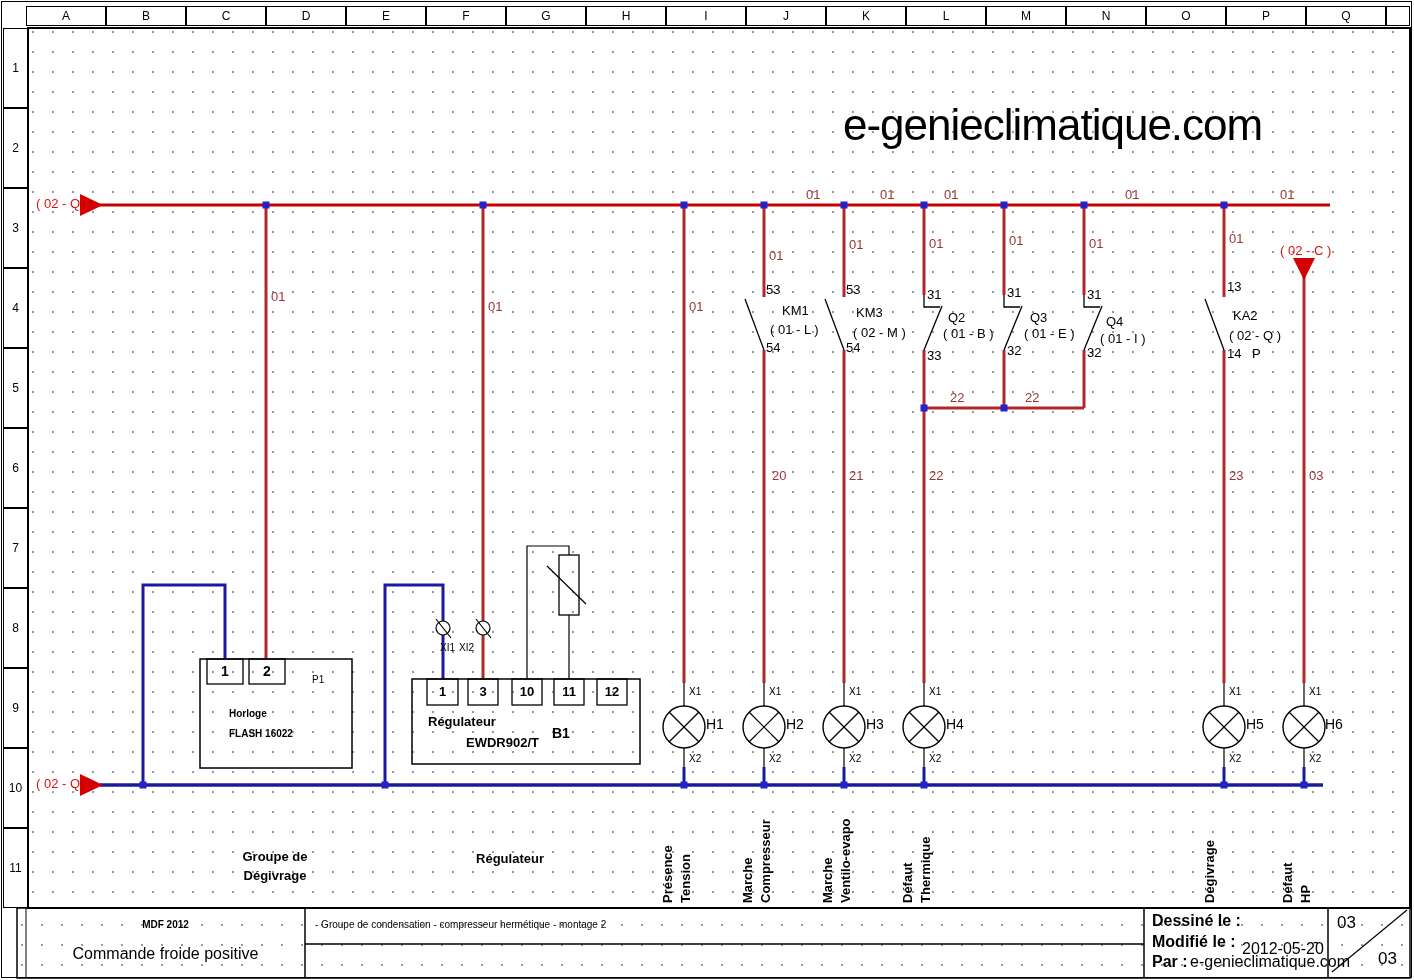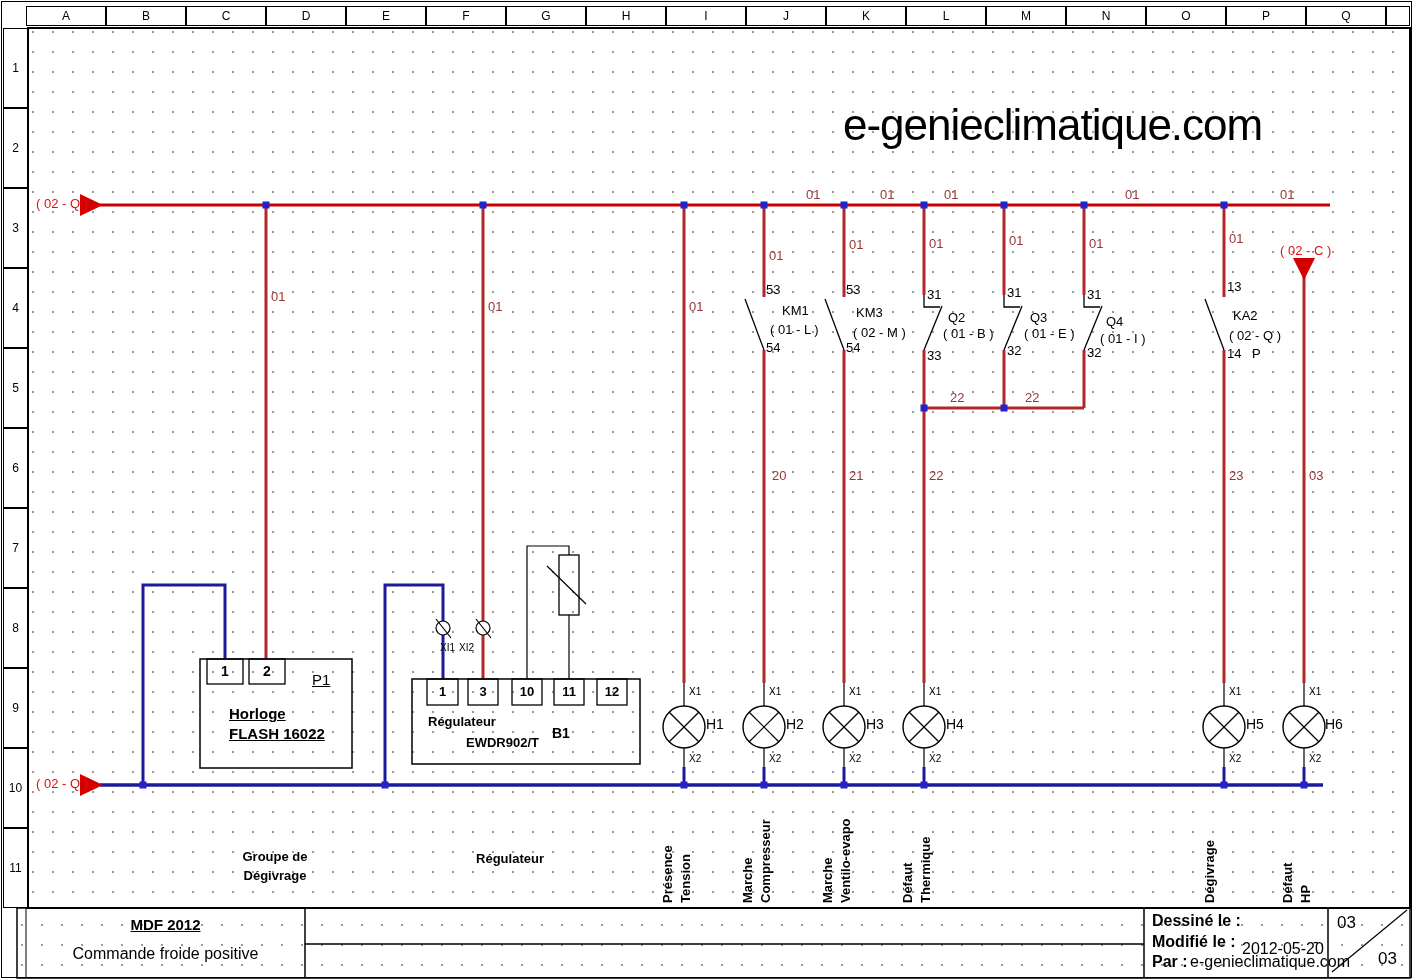--- a/index.html
+++ b/index.html
@@ -8,21 +8,21 @@
   .dots{position:absolute;
         background-image:radial-gradient(circle,#9a9a9a 1.1px,transparent 1.4px);
         background-size:20px 20px;}
   .lbl{position:absolute;font-size:13px;line-height:14px;color:#000;white-space:nowrap;}
   .maroon{color:#9a3333;}
   .redref{color:#dd1111;}
   .b{font-weight:bold;}
   .small{font-size:10px;line-height:11px;}
   .fs12{font-size:16px;line-height:13px;}
   .fs14{font-size:14px;line-height:15px;}
-  .fs15{font-size:15px;line-height:16px;text-decoration:underline;}
+  .fs15{font-size:10px;line-height:16px;}
   .fs17{font-size:17px;line-height:18px;}
   .cc{text-align:center;}
   .vtext{position:absolute;transform-origin:0 100%;transform:rotate(-90deg);
          font-weight:bold;font-size:13px;line-height:16px;height:16px;
          white-space:nowrap;top:887px;color:#000;}
   .colcell{position:absolute;top:6px;height:20px;border:1px solid #000;box-sizing:border-box;
            text-align:center;font-size:12px;line-height:18px;background:#fff;}
   .rowcell{position:absolute;left:3px;width:25px;border:1px solid #000;box-sizing:border-box;
            height:80px;background:#fff;font-size:12px;
            display:flex;align-items:center;justify-content:center;}
@@ -345,20 +345,21 @@
   <div class="vtext" style="left:836px;">Marche</div>
   <div class="vtext" style="left:854px;">Ventilo-evapo</div>
   <div class="vtext" style="left:916px;">Défaut</div>
   <div class="vtext" style="left:934px;">Thermique</div>
   <div class="vtext" style="left:1218px;">Dégivrage</div>
   <div class="vtext" style="left:1296px;">Défaut</div>
   <div class="vtext" style="left:1314px;">HP</div>
 
   <div class="lbl b fs15 cc" style="left:26px;top:917px;width:279px;">MDF 2012</div>
   <div class="lbl fs12 cc" style="left:26px;top:947px;width:279px;">Commande froide positive</div>
+  <div class="lbl fs15" style="left:315px;top:917px;">- Groupe de condensation - compresseur hermétique - montage 2</div>
   <div class="lbl fs15" style="left:315px;top:951px;margin-top:48px;">Commande</div>
   <div class="lbl b fs12" style="left:1152px;top:914px;">Dessiné le :</div>
   <div class="lbl fs12" style="left:1242px;top:914px;margin-top:28px;">2012-05-20</div>
   <div class="lbl b fs12" style="left:1152px;top:935px;">Modifié le :</div>
   <div class="lbl fs12" style="left:1313px;top:935px;">-</div>
   <div class="lbl b fs12" style="left:1152px;top:955px;">Par :</div>
   <div class="lbl fs12" style="left:1190px;top:955px;">e-genieclimatique.com</div>
   <div class="lbl fs17" style="left:1337px;top:914px;">03</div>
   <div class="lbl fs17" style="left:1378px;top:950px;">03</div>
 

